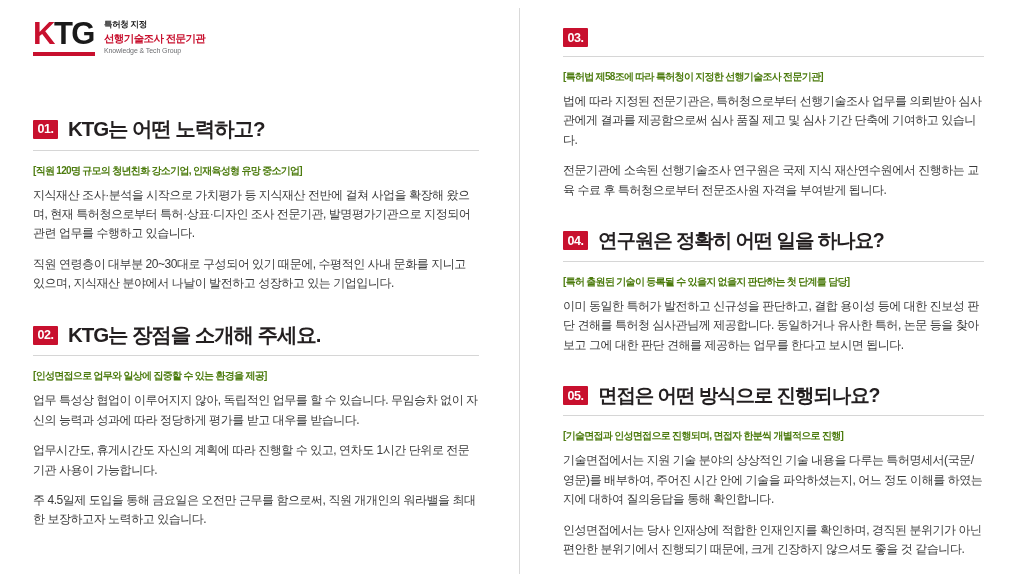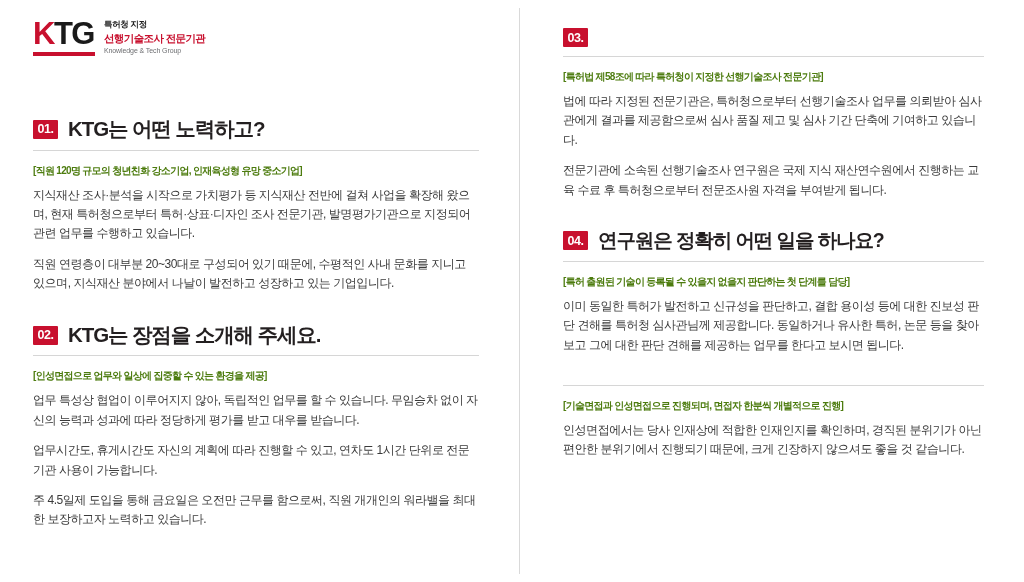--- a/index.html
+++ b/index.html
@@ -212,20 +212,25 @@
       <div class="q-row">
         <div class="q-num">04.</div>
         <div class="q-text">연구원은 정확히 어떤 일을 하나요?</div>
       </div>
       <div class="q-rule"></div>
       <div class="a-head">[특허 출원된 기술이 등록될 수 있을지 없을지 판단하는 첫 단계를 담당]</div>
       <p class="a-para">이미 동일한 특허가 발전하고 신규성을 판단하고, 결합 용이성 등에 대한 진보성 판단 견해를 특허청 심사관님께 제공합니다. 동일하거나 유사한 특허, 논문 등을 찾아보고 그에 대한 판단 견해를 제공하는 업무를 한다고 보시면 됩니다.</p>
     </div>
 
     <div class="qa">
+      <div class="q-row">
+        <div class="q-num">05.</div>
+        <div class="q-text">면접은 어떤 방식으로 진행되나요?</div>
+      </div>
       <div class="q-rule"></div>
       <div class="a-head">[기술면접과 인성면접으로 진행되며, 면접자 한분씩 개별적으로 진행]</div>
+      <p class="a-para">기술면접에서는 지원 기술 분야의 상상적인 기술 내용을 다루는 특허명세서(국문/영문)를 배부하여, 주어진 시간 안에 기술을 파악하셨는지, 어느 정도 이해를 하였는지에 대하여 질의응답을 통해 확인합니다.</p>
       <p class="a-para">인성면접에서는 당사 인재상에 적합한 인재인지를 확인하며, 경직된 분위기가 아닌 편안한 분위기에서 진행되기 때문에, 크게 긴장하지 않으셔도 좋을 것 같습니다.</p>
     </div>
 
   </div>
 
 </div>
 
 </body></html>

